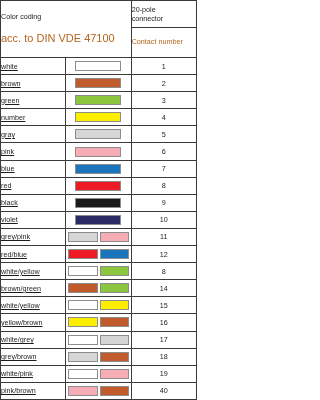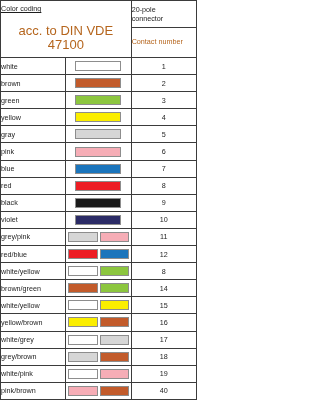--- a/index.html
+++ b/index.html
@@ -37,27 +37,25 @@
   .hdr-left {
     height: 56px;
     padding: 0 0 0 7px;
     text-align: left;
   }
   .hdr-left .line1 {
     font-size: 7.2px;
     color: #1d1d1d;
     line-height: 1.1;
     margin-bottom: 11px;
-    text-decoration: underline;
   }
   .hdr-left .line2 {
-    font-size: 13px;
+    font-size: 11px;
     color: #b5651d;
     line-height: 1.1;
-    text-align: center;
   }
 
   .hdr-right-top {
     height: 26px;
     font-size: 7.2px;
     color: #1d1d1d;
     line-height: 1.25;
     margin-top: 22px;
   }
   .hdr-right-bot {
@@ -70,20 +68,21 @@
 
   
   .row-label {
     width: 58px;
     height: 16.1px;
     font-size: 7.2px;
     color: #1d1d1d;
     padding-left: 6px;
     white-space: nowrap;
     overflow: hidden;
+    text-decoration: underline;
   }
   .row-swatch {
     width: 54px;
     height: 16.1px;
     padding: 0;
   }
   .row-number {
     width: 83px;
     height: 16.1px;
     text-align: center;
@@ -150,21 +149,21 @@
         <tr>
           <td class="row-label">green</td>
           <td class="row-swatch">
             <div class="swatch-holder single">
               <div class="chip" style="background: rgb(140, 198, 63);"></div>
             </div>
           </td>
           <td class="row-number">3</td>
         </tr>
         <tr>
-          <td class="row-label">yellow</td>
+          <td class="row-label">number</td>
           <td class="row-swatch">
             <div class="swatch-holder single">
               <div class="chip" style="background: rgb(251, 238, 0);"></div>
             </div>
           </td>
           <td class="row-number">4</td>
         </tr>
         <tr>
           <td class="row-label">gray</td>
           <td class="row-swatch">

